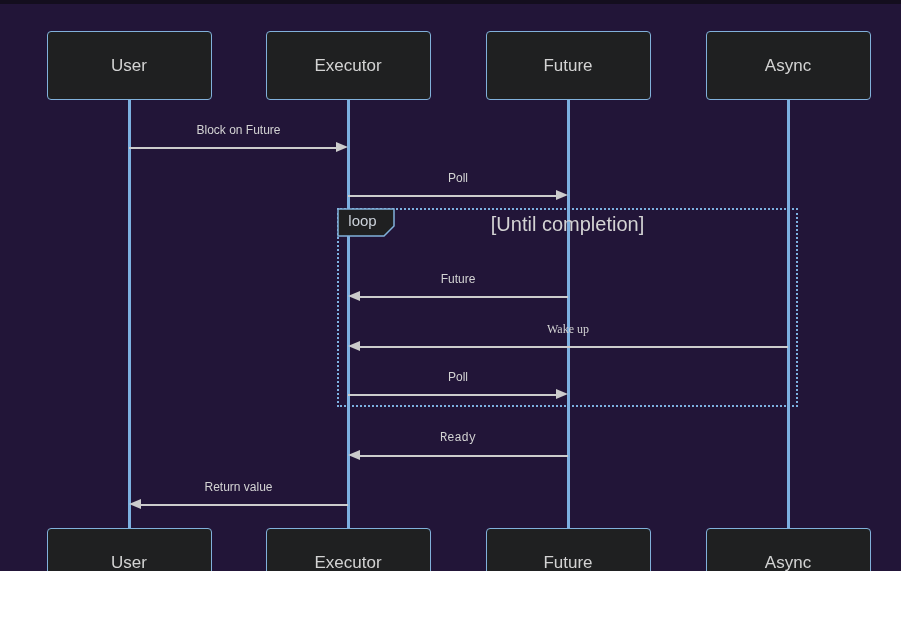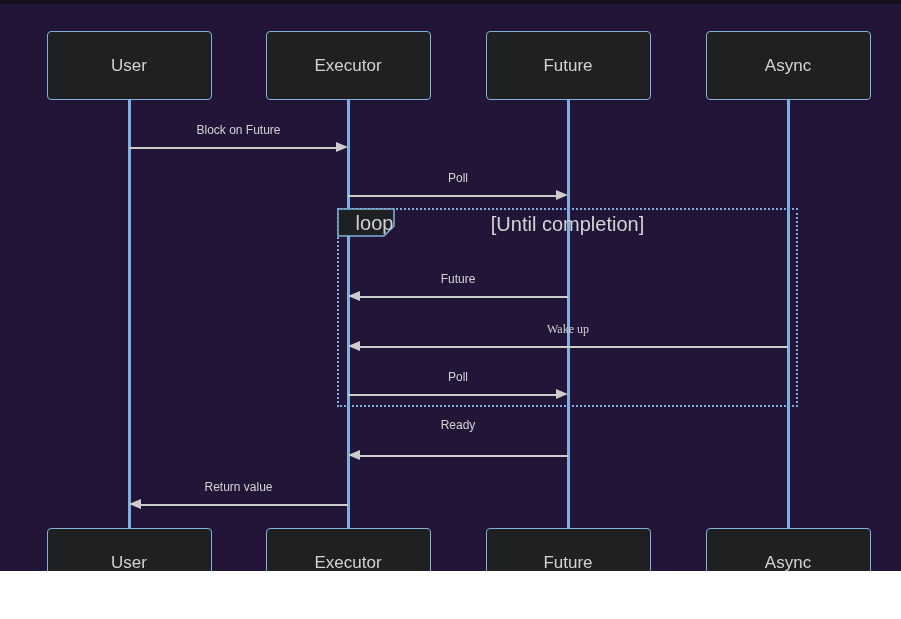--- a/index.html
+++ b/index.html
@@ -39,21 +39,21 @@
     color: var(--signal-text, #d3d3d3); font-size: 12px;
   }
   .loop-box {
     position: absolute;
     border: 2px dotted var(--loop-border, #7cb0e0);
     box-sizing: border-box;
   }
   .loop-label-shape { position: absolute; }
   .loop-label-text {
     position: absolute; text-align: center;
-    color: var(--loop-text, #ccd2da); font-size: 20px; margin-left: 12px;
+    color: var(--loop-text, #ccd2da); font-size: 15px;
   }
   .loop-condition {
     position: absolute; transform: translateX(-50%);
     color: var(--signal-text, #d3d3d3); font-size: 20px; white-space: nowrap;
   }
 </style>
 </head>
 <body>
 
 <div class="stage" style="--bg: #221538; --top-edge: #140e1e; --actor-fill: #1f2021; --actor-border: #81b1db; --actor-text: #d3d3d3; --lifeline: #7cb0e0; --signal: #cccccc; --signal-text: #d3d3d3; --loop-border: #7cb0e0; --loop-text: #ccd2da;">
@@ -87,18 +87,18 @@
       <div class="msg-head left" style="left: 348px; top: 291px;"></div>
       <div class="msg-label" style="left: 328px; top: 272px;">Future</div>
       <div class="msg-line" style="left: 358px; top: 346px; width: 430px;"></div>
       <div class="msg-head left" style="left: 348px; top: 341px;"></div>
       <div class="msg-label" style="left: 438px; top: 322px; font-family: Liberation Serif, serif;">Wake up</div>
       <div class="msg-line" style="left: 348px; top: 394px; width: 210px;"></div>
       <div class="msg-head right" style="left: 556px; top: 389px;"></div>
       <div class="msg-label" style="left: 328px; top: 370px;">Poll</div>
       <div class="msg-line" style="left: 358px; top: 455px; width: 210px;"></div>
       <div class="msg-head left" style="left: 348px; top: 450px;"></div>
-      <div class="msg-label" style="left: 328px; top: 418px;">Ready</div>
+      <div class="msg-label" style="left: 328px; top: 431px; font-family: Liberation Mono, monospace;">Ready</div>
       <div class="msg-line" style="left: 139px; top: 504px; width: 209px;"></div>
       <div class="msg-head left" style="left: 129px; top: 499px;"></div>
       <div class="msg-label" style="left: 108.5px; top: 480px;">Return value</div>
     </div>
 </div>
 
 </body></html>

